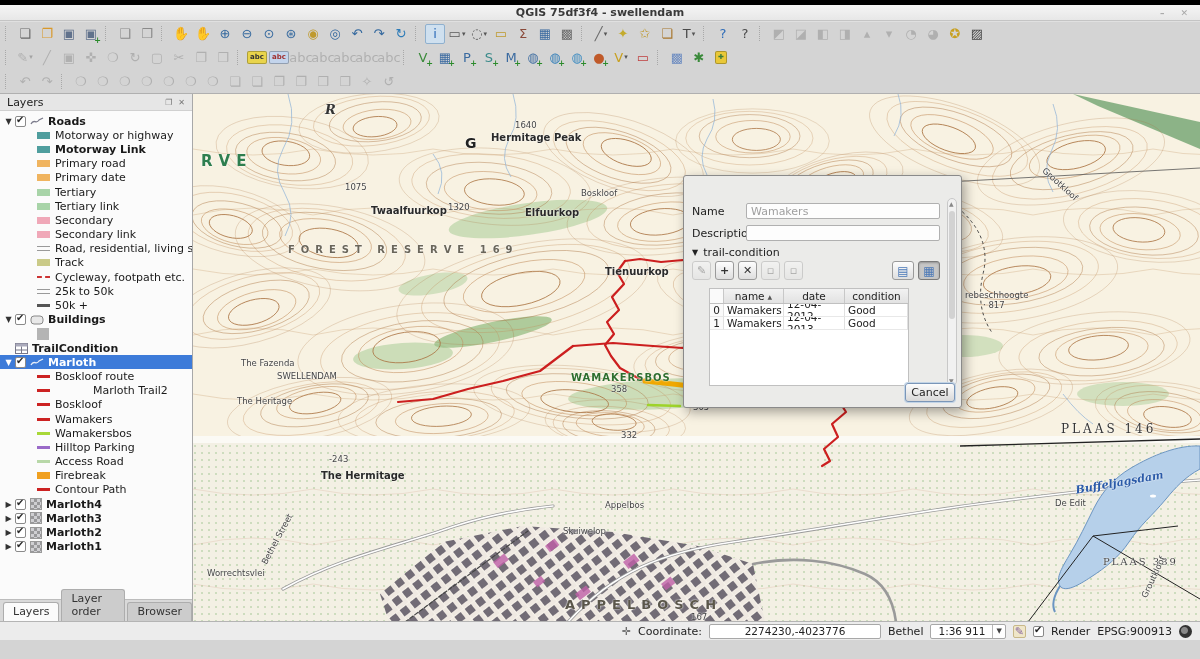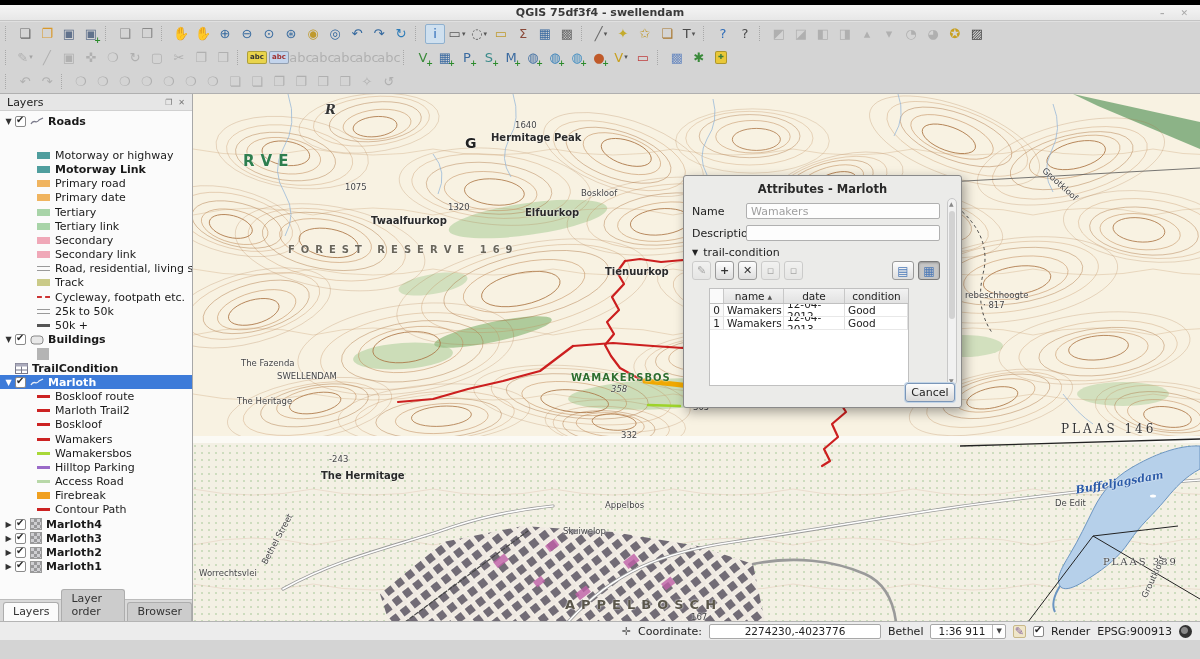--- a/index.html
+++ b/index.html
@@ -463,21 +463,21 @@
           <div class="lrow" style="padding-left: 2px;">
             <span class="arrow">▼</span>
             <span class="cb on"></span>
             <span class="licon">
               <svg width="14" height="10">
                 <path d="M1 8 C4 2 6 9 9 4 L13 2" fill="none" stroke="#7a7a8a" stroke-width="1.3"></path>
               </svg>
             </span>
             <span class="lab b">Roads</span>
           </div>
-          <div class="lrow" style="padding-left: 37px; margin-top: 20px;">
+          <div class="lrow" style="padding-left: 37px;">
             <span class="sw sw-fill" style="background: rgb(79, 158, 158);"></span>
             <span class="lab">Motorway or highway</span>
           </div>
           <div class="lrow" style="padding-left: 37px; font-weight: bold;">
             <span class="sw sw-fill" style="background: rgb(79, 158, 158);"></span>
             <span class="lab">Motorway Link</span>
           </div>
           <div class="lrow" style="padding-left: 37px;">
             <span class="sw sw-fill" style="background: rgb(240, 180, 95);"></span>
             <span class="lab">Primary road</span>
@@ -555,21 +555,21 @@
               <svg width="14" height="10">
                 <path d="M1 8 C4 2 6 9 9 4 L13 2" fill="none" stroke="#e8eef8" stroke-width="1.3"></path>
               </svg>
             </span>
             <span class="lab b">Marloth</span>
           </div>
           <div class="lrow" style="padding-left: 37px;">
             <span class="sw sw-line" style="background: rgb(204, 34, 34);"></span>
             <span class="lab">Boskloof route</span>
           </div>
-          <div class="lrow" style="padding-left: 37px;">
+          <div class="lrow" style="padding-left: 37px; gap: 38px;">
             <span class="sw sw-line" style="background: rgb(204, 34, 34);"></span>
             <span class="lab">Marloth Trail2</span>
           </div>
           <div class="lrow" style="padding-left: 37px;">
             <span class="sw sw-line" style="background: rgb(204, 34, 34);"></span>
             <span class="lab">Boskloof</span>
           </div>
           <div class="lrow" style="padding-left: 37px;">
             <span class="sw sw-line" style="background: rgb(204, 34, 34);"></span>
             <span class="lab">Wamakers</span>
@@ -869,58 +869,57 @@
           <path d="M380,252 L347,277 L310,287 L275,295 L240,305 L205,308" stroke="#cc1f1f" stroke-width="2.2"></path>
           <path d="M657,296 L646,307 L653,318 L639,330 L645,343 L631,355 L637,367 L629,372" stroke="#cc1f1f" stroke-width="2.2"></path>
           <path d="M455,311 L487,312" stroke="#9ed32a" stroke-width="2.5"></path>
           <path d="M452,287 L507,293" stroke="#f0a800" stroke-width="5"></path>
         </g>
       </svg>
       <div class="map-labels" id="map-labels">
           <span class="map-label lbl-big-serif" style="left: 132px; top: 8px;">R</span>
           <span class="map-label lbl-big" style="left: 272px; top: 41px;">G</span>
           <span class="map-label lbl-place" style="left: 298px; top: 38px;">Hermitage Peak</span>
-          <span class="map-label lbl-green-big" style="left: 8px; top: 58px; margin-left: 42px;">RVE</span>
+          <span class="map-label lbl-green-big" style="left: 8px; top: 58px;">RVE</span>
           <span class="map-label lbl-tiny" style="left: 322px; top: 26px;">1640</span>
-          <span class="map-label lbl-place" style="left: 178px; top: 121px;">Twaalfuurkop</span>
+          <span class="map-label lbl-place" style="left: 178px; top: 111px;">Twaalfuurkop</span>
           <span class="map-label lbl-place" style="left: 332px; top: 113px;">Elfuurkop</span>
           <span class="map-label lbl-tiny" style="left: 388px; top: 94px;">Boskloof</span>
           <span class="map-label lbl-tiny" style="left: 152px; top: 88px;">1075</span>
           <span class="map-label lbl-tiny" style="left: 255px; top: 108px;">1320</span>
           <span class="map-label lbl-spaced" style="left: 95px; top: 150px;">FOREST RESERVE 169</span>
           <span class="map-label lbl-place" style="left: 412px; top: 172px;">Tienuurkop</span>
           <span class="map-label lbl-green" style="left: 378px; top: 278px;">WAMAKERSBOS</span>
-          <span class="map-label lbl-tiny" style="left: 418px; top: 290px; font-style: italic;">358</span>
+          <span class="map-label lbl-tiny" style="left: 418px; top: 290px;">358</span>
           <span class="map-label lbl-tiny" style="left: 48px; top: 264px;">The Fazenda</span>
           <span class="map-label lbl-tiny" style="left: 84px; top: 277px;">SWELLENDAM</span>
           <span class="map-label lbl-tiny" style="left: 44px; top: 302px;">The Heritage</span>
           <span class="map-label lbl-tiny" style="left: 500px; top: 308px;">305</span>
           <span class="map-label lbl-tiny" style="left: 845px; top: 85px; transform: rotate(42deg);">Grootkloof</span>
           <span class="map-label lbl-tiny" style="left: 772px; top: 196px;">rebeschhoogte</span>
           <span class="map-label lbl-tiny" style="left: 790px; top: 206px;">· 817</span>
           <span class="map-label lbl-plaas" style="left: 868px; top: 328px;">PLAAS 146</span>
           <span class="map-label lbl-water" style="left: 882px; top: 382px; transform: rotate(-10deg);">Buffeljagsdam</span>
           <span class="map-label lbl-tiny" style="left: 862px; top: 404px;">De Edit</span>
           <span class="map-label lbl-plaas-sm" style="left: 910px; top: 462px;">PLAAS 339</span>
           <span class="map-label lbl-tiny" style="left: 938px; top: 478px; transform: rotate(-65deg);">Groutkloof</span>
           <span class="map-label lbl-tiny" style="left: 428px; top: 336px;">332</span>
           <span class="map-label lbl-place" style="left: 128px; top: 376px;">The Hermitage</span>
           <span class="map-label lbl-tiny" style="left: 136px; top: 360px;">-243</span>
           <span class="map-label lbl-tiny" style="left: 412px; top: 406px;">Appelbos</span>
           <span class="map-label lbl-tiny" style="left: 370px; top: 432px;">Skuiwelop</span>
           <span class="map-label lbl-spaced-big" style="left: 372px; top: 503px;">APPELBOSCH</span>
           <span class="map-label lbl-tiny" style="left: 498px; top: 518px;">167</span>
-          <span class="map-label lbl-tiny" style="left: 6px; top: 474px;">Worrechtsvlei</span>
+          <span class="map-label lbl-tiny" style="left: 14px; top: 474px;">Worrechtsvlei</span>
           <span class="map-label lbl-tiny" style="left: 56px; top: 440px; transform: rotate(-62deg);">Bethel Street</span>
         </div>
     </div>
   </div>
 
   <div class="dialog">
-    <div class="dlg-title">Attributes - Marloth</div>
     <div class="dlg-row" style="top:27px">
       <span class="flab">Name</span>
       <input class="dlg-input muted" value="Wamakers" style="">
     </div>
     <div class="dlg-row" style="top:49px">
       <span class="flab">Description</span>
       <input class="dlg-input" value="" style="">
     </div>
     <div class="dlg-group">
       <span class="tri">▼</span>

